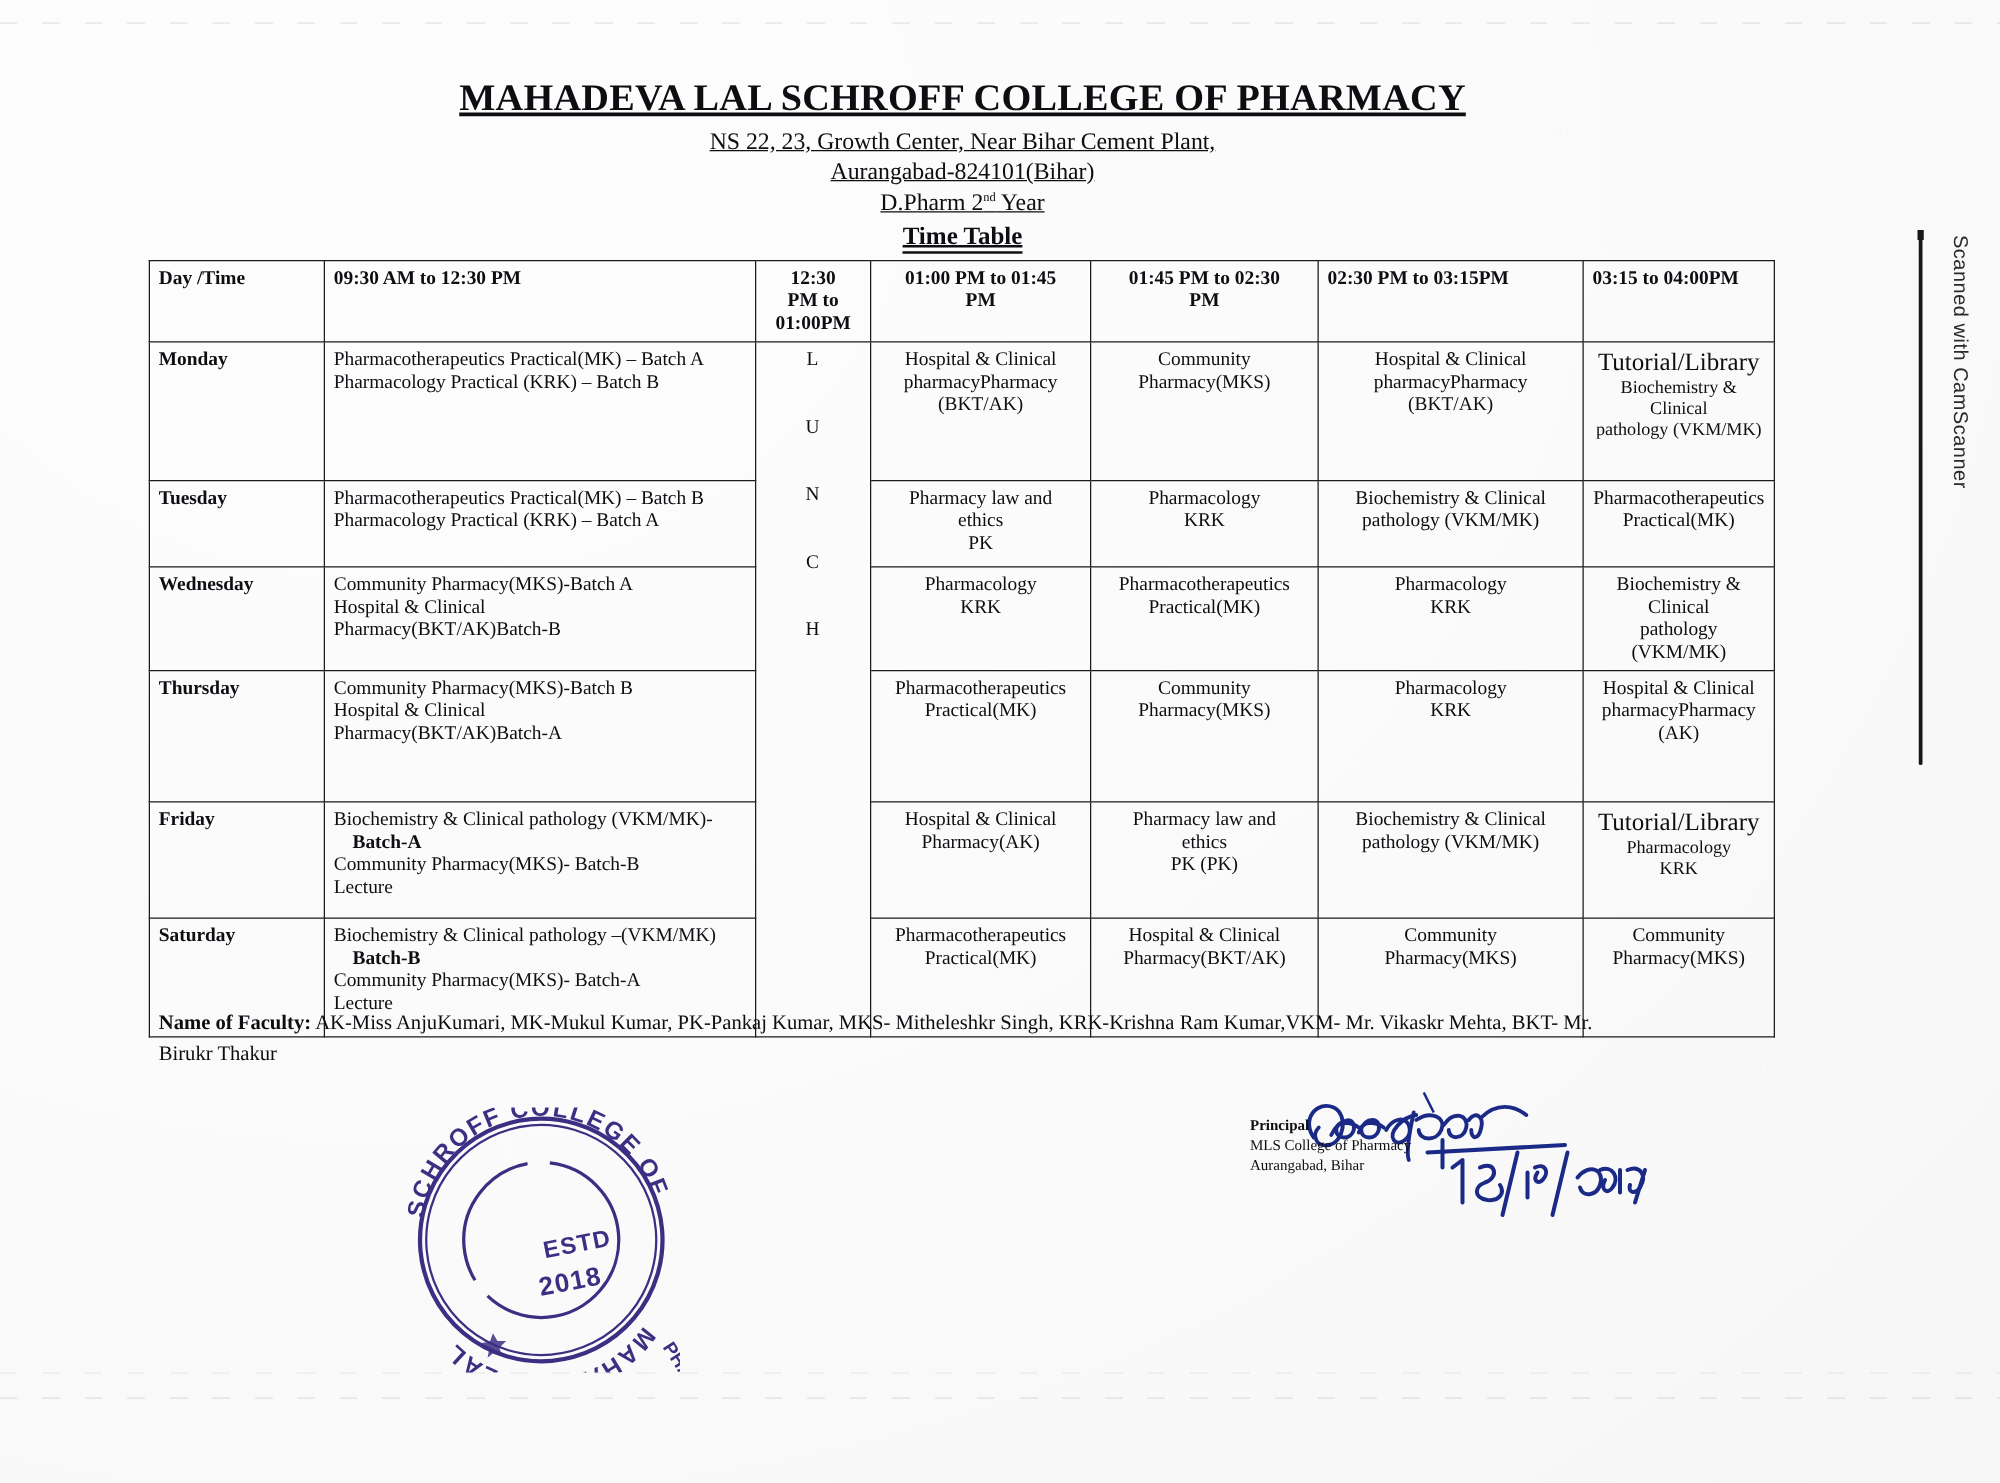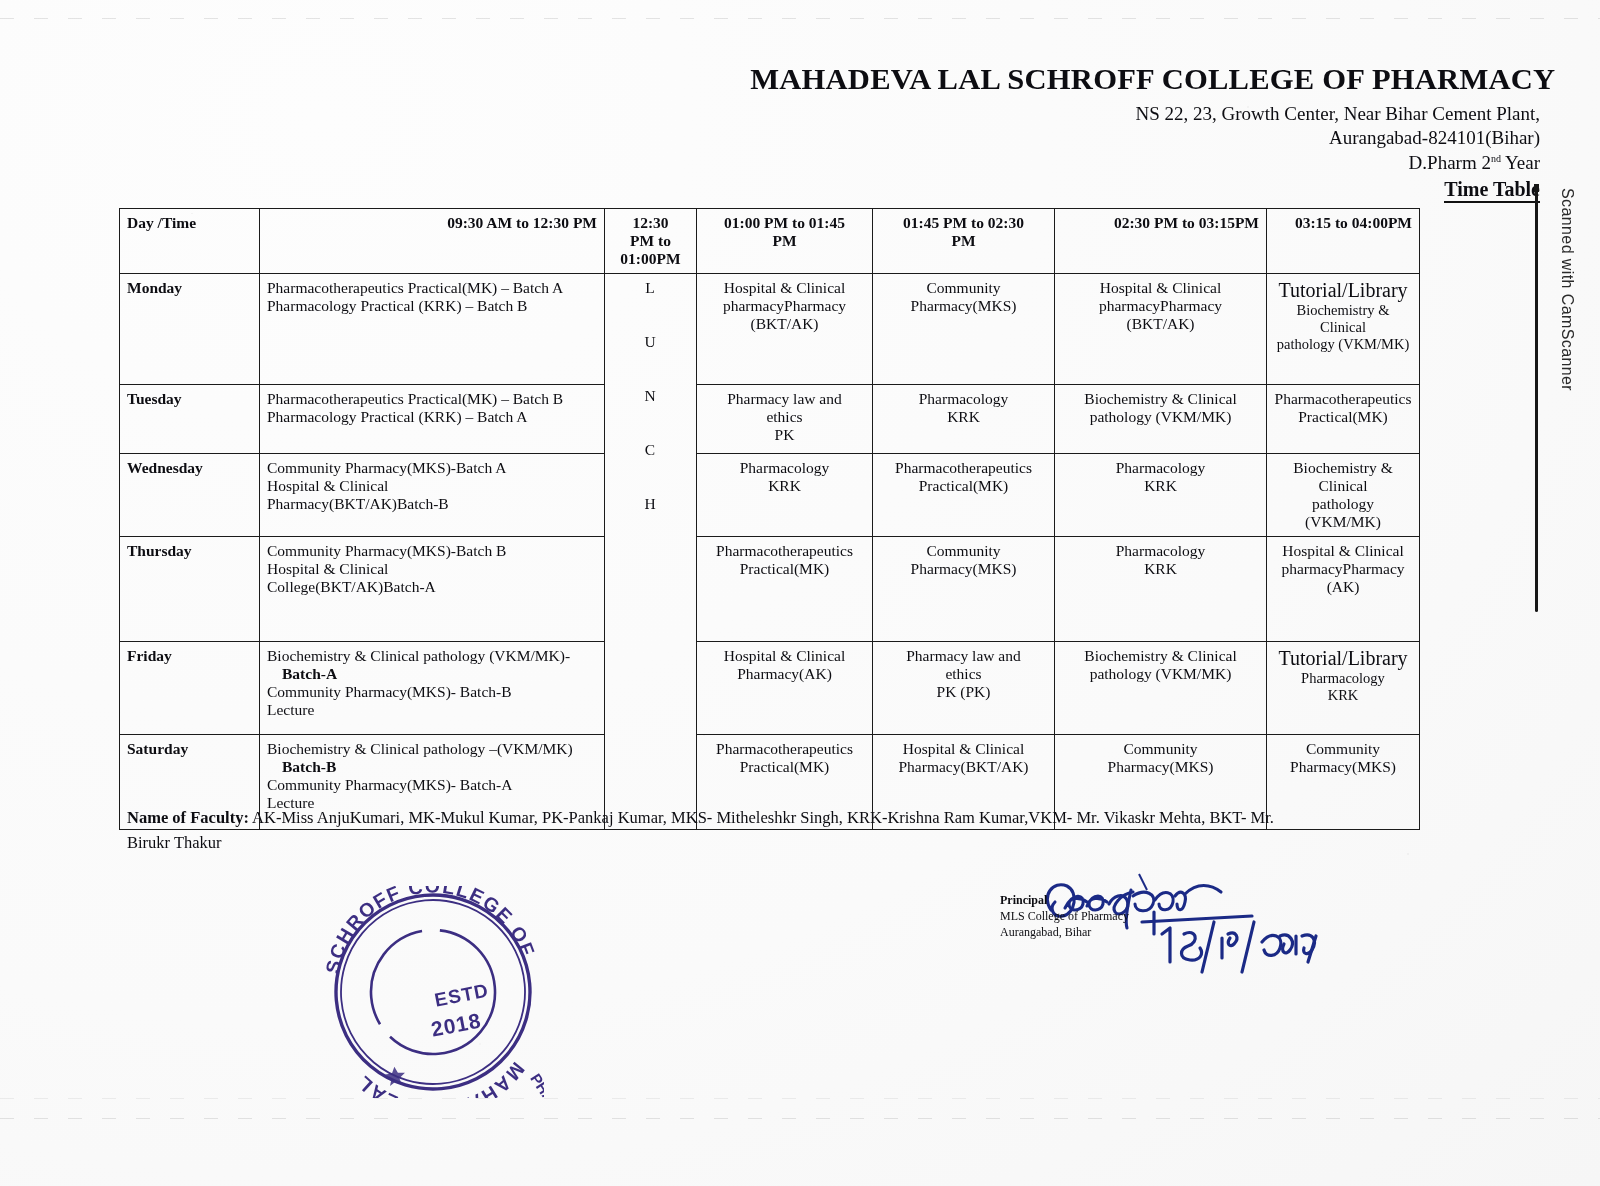--- a/index.html
+++ b/index.html
@@ -22,21 +22,21 @@
     background-image:
       radial-gradient(circle at 12% 18%, rgba(0,0,0,.035) 0 1px, transparent 1px),
       radial-gradient(circle at 78% 9%, rgba(0,0,0,.03) 0 1px, transparent 1px),
       radial-gradient(circle at 44% 62%, rgba(0,0,0,.025) 0 1px, transparent 1px),
       radial-gradient(circle at 88% 72%, rgba(0,0,0,.03) 0 1px, transparent 1px),
       radial-gradient(circle at 30% 88%, rgba(0,0,0,.025) 0 1px, transparent 1px);
     pointer-events:none;
   }
 
   
-  .hdr{position:absolute;left:0;right:60px;top:62px;text-align:right;}
+  .hdr{position:absolute;left:0;right:60px;top:62px;text-align:center;text-decoration:underline;}
   .hdr .title{
     font-size:30px;font-weight:bold;letter-spacing:.2px;
     font-family:"Liberation Serif", serif;
     transform:scaleX(1.02);
   }
   .hdr .l2{font-size:19px;margin-top:7px;}
   .hdr .l3{font-size:19px;margin-top:2px;}
   .hdr .l4{font-size:19px;margin-top:3px;}
   .hdr .l4 sup{font-size:10px;}
   .hdr .l5{font-size:20px;font-weight:bold;margin-top:4px;}
@@ -59,21 +59,21 @@
   .tbl th{font-weight:bold;}
   .c-day{width:140px;}
   .c-morn{width:345px;}
   .c-lunch{width:92px;}
   .c-p1{width:176px;}
   .c-p2{width:182px;}
   .c-p3{width:212px;}
   .c-p4{width:153px;}
 
   .th-day{text-align:left;font-size:16px;}
-  .th-c{text-align:right;font-size:16.5px;}
+  .th-c{text-align:left;font-size:16.5px;}
   .th-small{text-align:center;font-size:16px;line-height:1.25;}
 
   .daycell{font-weight:bold;font-size:17px;text-align:left;}
   .mcell{font-size:15.5px;line-height:1.32;text-align:left;}
   .mcell b{font-weight:bold;margin-left:15px;}
   .ctr{text-align:center;font-size:15.5px;line-height:1.28;}
   .ctr b{font-weight:normal;}
   .sm{font-size:14.5px;}
   .big{font-size:20px;}
 
@@ -270,21 +270,21 @@
           <div>Biochemistry &amp; Clinical</div>
           <div>pathology (VKM/MK)</div>
         </td>
       </tr>
 
       <tr class="r-thu">
         <td class="daycell">Thursday</td>
         <td class="mcell">
           <div>Community Pharmacy(MKS)-Batch B</div>
           <div>Hospital &amp; Clinical</div>
-          <div>College(BKT/AK)Batch-A</div>
+          <div>Pharmacy(BKT/AK)Batch-A</div>
         </td>
         <td class="ctr sm">
           <div>Pharmacotherapeutics</div>
           <div>Practical(MK)</div>
         </td>
         <td class="ctr">
           <div>Community</div>
           <div>Pharmacy(MKS)</div>
         </td>
         <td class="ctr sm">

